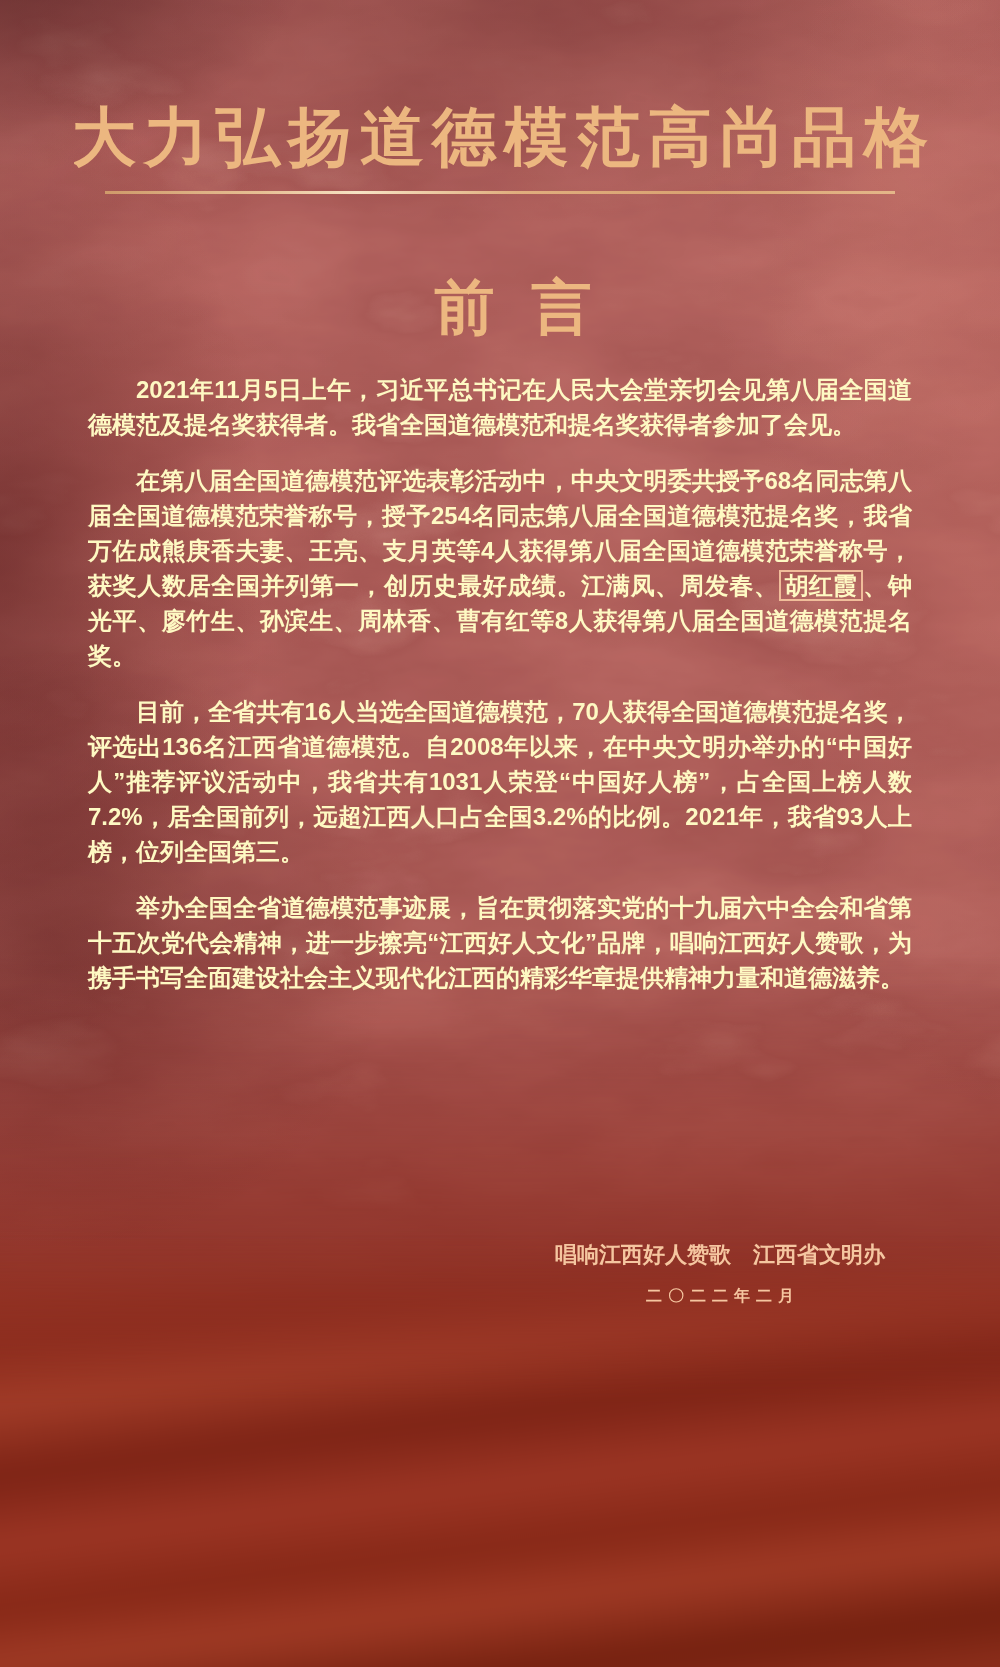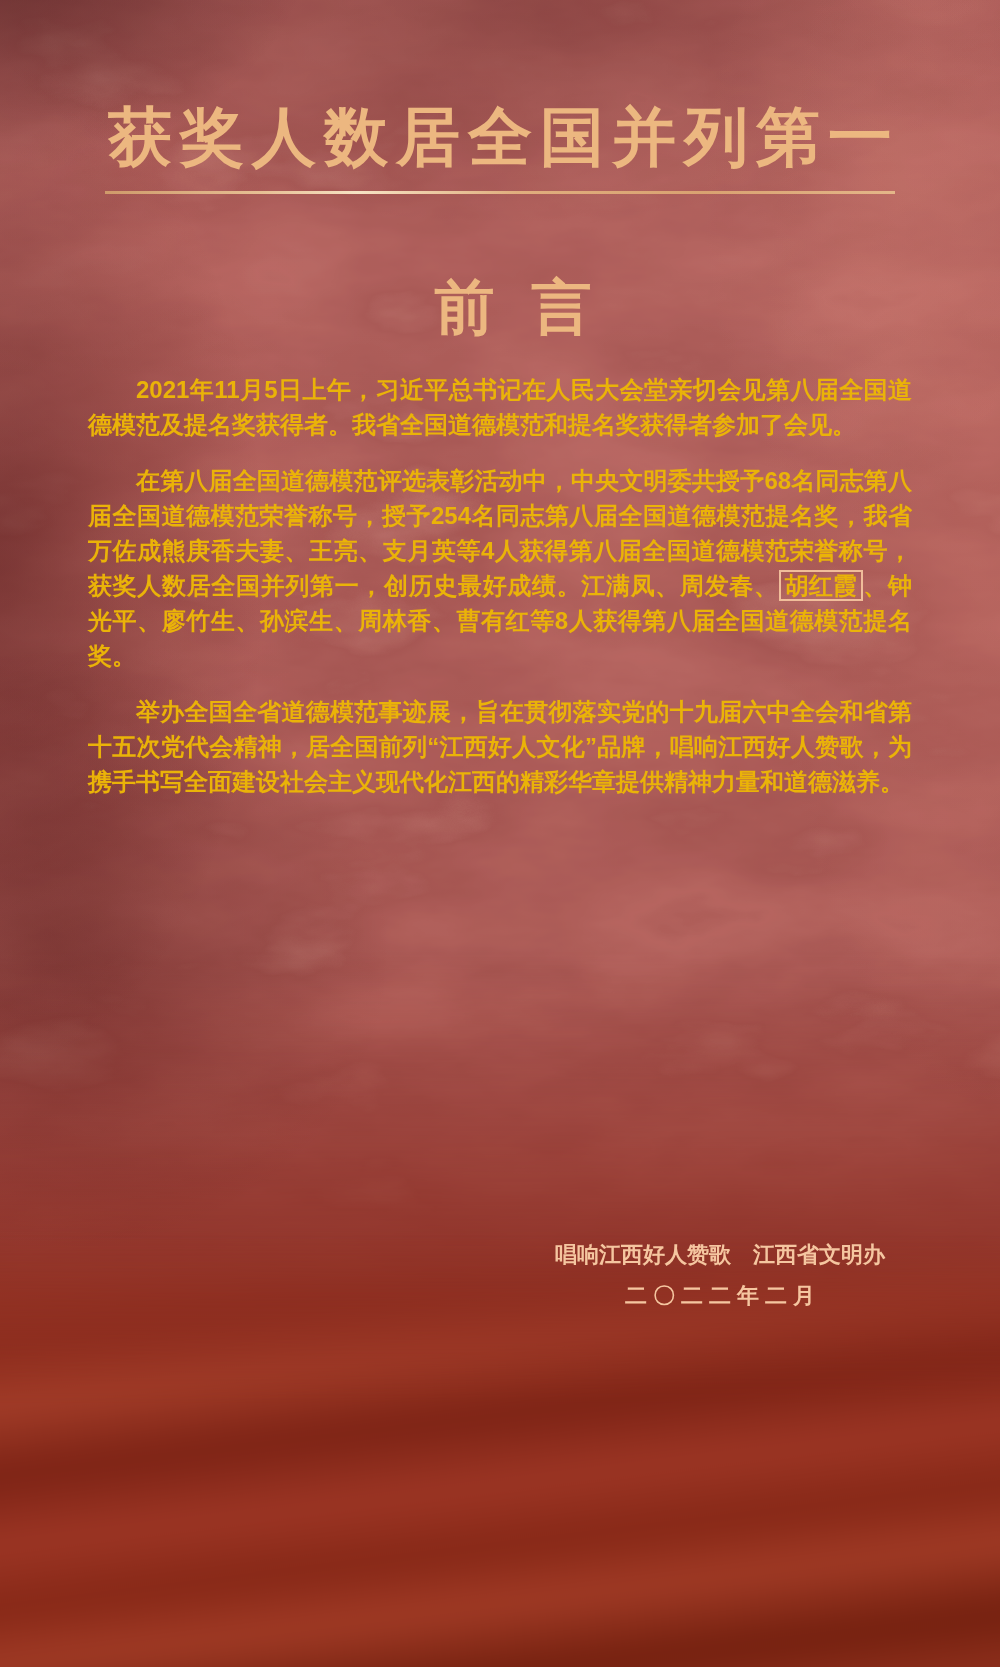--- a/index.html
+++ b/index.html
@@ -66,36 +66,36 @@
     position:absolute;top:264px;left:0;width:100%;margin:13px;
     text-align:center;
     font-family:"Liberation Serif",serif;font-weight:700;
     font-size:60px;line-height:1.05;word-spacing:22px;
     color:#ecb780;
   }
   .body{position:absolute;top:372px;left:88px;width:824px;}
   .para{
     margin:0 0 21px 0;
     font-size:24px;line-height:35px;
-    color:#eab308;font-weight:700;
+    color:#fef9c3;font-weight:700;
     text-align:justify;text-justify:inter-ideograph;
     text-indent:2em;
   }
   .boxed-name{
     display:inline-block;
     border:2px solid rgba(245,198,160,.92);
     padding:0 4px;line-height:27px;
     text-indent:0;
   }
   .signature{
     position:absolute;top:1240px;left:538px;width:364px;
     text-align:center;color:#f5c6a0;font-weight:700;
   }
   .sig-org{font-size:22px;line-height:30px;}
-  .sig-date{font-size:22px;line-height:26px;margin-top:13px;letter-spacing:6px;text-indent:6px;}
+  .sig-date{font-size:16px;line-height:26px;margin-top:13px;letter-spacing:6px;text-indent:6px;}
 </style>
 </head>
 <body>
 
 <div class="page">
 
   <div class="bg-base"></div>
 
   <svg class="marble" width="1000" height="1320" viewBox="0 0 1000 1320" preserveAspectRatio="none" aria-hidden="true">
     <defs>
@@ -114,30 +114,31 @@
   </svg>
 
   <div class="accents"></div>
 
   <div class="fabric-wrap">
     <div class="fabric"></div>
   </div>
 
   <div class="content">
 
-    <h1 class="title">获奖人数居全国并列第一</h1>
+    <h1 class="title">大力弘扬道德模范高尚品格</h1>
 
     <div class="divider"></div>
 
     <h2 class="preface-heading">前 言</h2>
 
     <div class="body">
       <p class="para">2021年11月5日上午，习近平总书记在人民大会堂亲切会见第八届全国道德模范及提名奖获得者。我省全国道德模范和提名奖获得者参加了会见。</p>
       <p class="para"><span>在第八届全国道德模范评选表彰活动中，中央文明委共授予68名同志第八届全国道德模范荣誉称号，授予254名同志第八届全国道德模范提名奖，我省万佐成熊庚香夫妻、王亮、支月英等4人获得第八届全国道德模范荣誉称号，获奖人数居全国并列第一，创历史最好成绩。江满凤、周发春、</span><span class="boxed-name">胡红霞</span><span>、钟光平、廖竹生、孙滨生、周林香、曹有红等8人获得第八届全国道德模范提名奖。</span></p>
-      <p class="para">举办全国全省道德模范事迹展，旨在贯彻落实党的十九届六中全会和省第十五次党代会精神，居全国前列“江西好人文化”品牌，唱响江西好人赞歌，为携手书写全面建设社会主义现代化江西的精彩华章提供精神力量和道德滋养。</p>
+      <p class="para">目前，全省共有16人当选全国道德模范，70人获得全国道德模范提名奖，评选出136名江西省道德模范。自2008年以来，在中央文明办举办的“中国好人”推荐评议活动中，我省共有1031人荣登“中国好人榜”，占全国上榜人数7.2%，居全国前列，远超江西人口占全国3.2%的比例。2021年，我省93人上榜，位列全国第三。</p>
+      <p class="para">举办全国全省道德模范事迹展，旨在贯彻落实党的十九届六中全会和省第十五次党代会精神，进一步擦亮“江西好人文化”品牌，唱响江西好人赞歌，为携手书写全面建设社会主义现代化江西的精彩华章提供精神力量和道德滋养。</p>
     </div>
 
     <div class="signature">
       <div class="sig-org">唱响江西好人赞歌　江西省文明办</div>
       <div class="sig-date">二〇二二年二月</div>
     </div>
 
   </div>
 </div>
 

